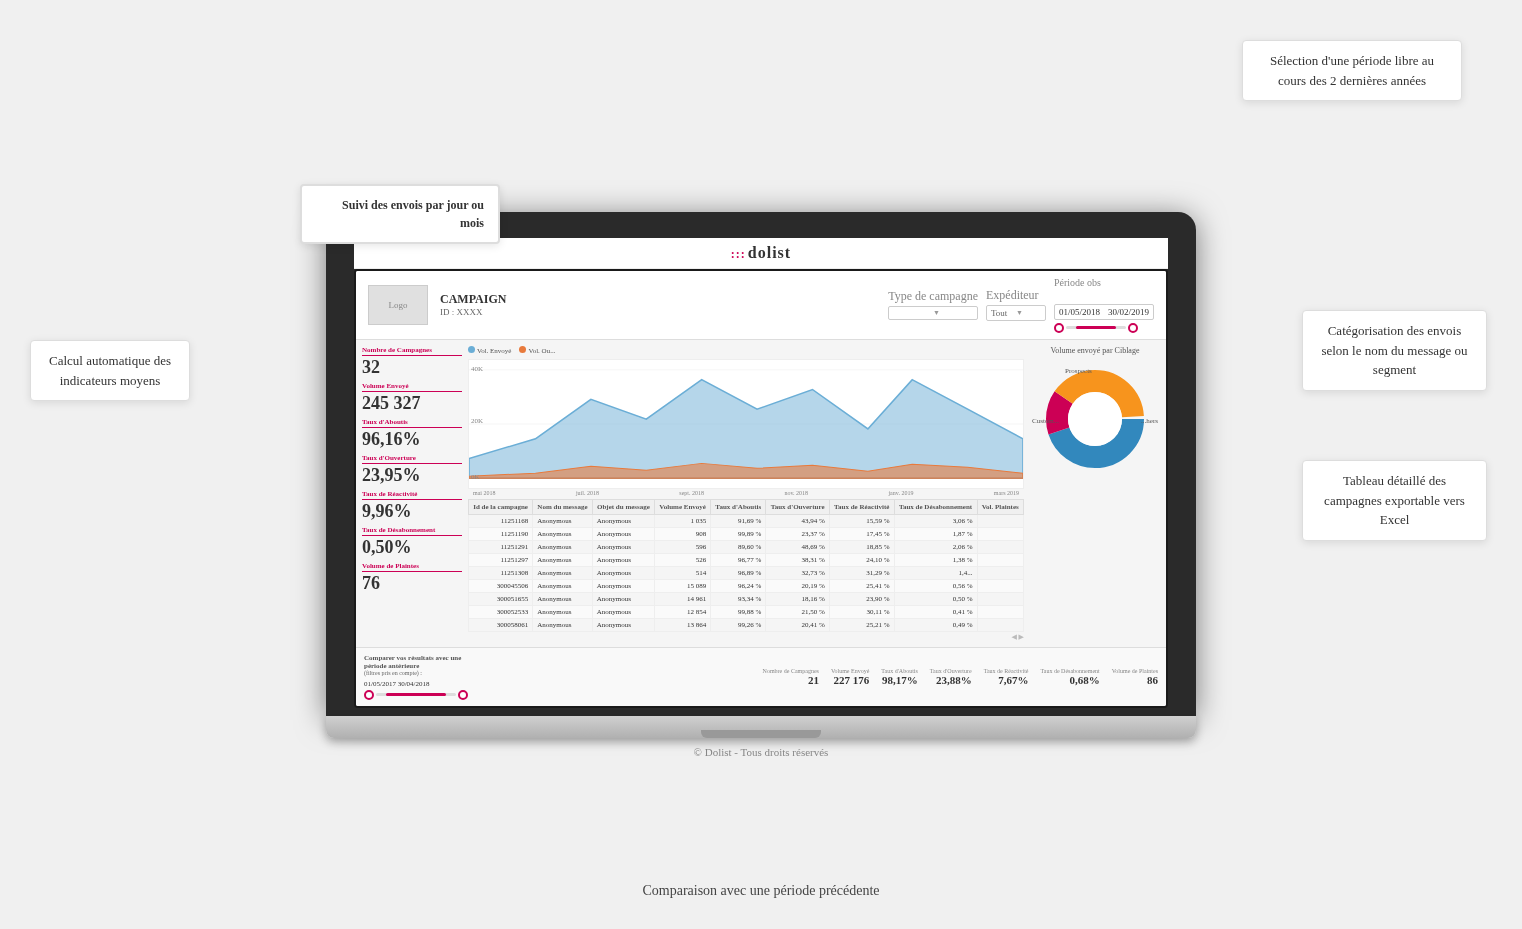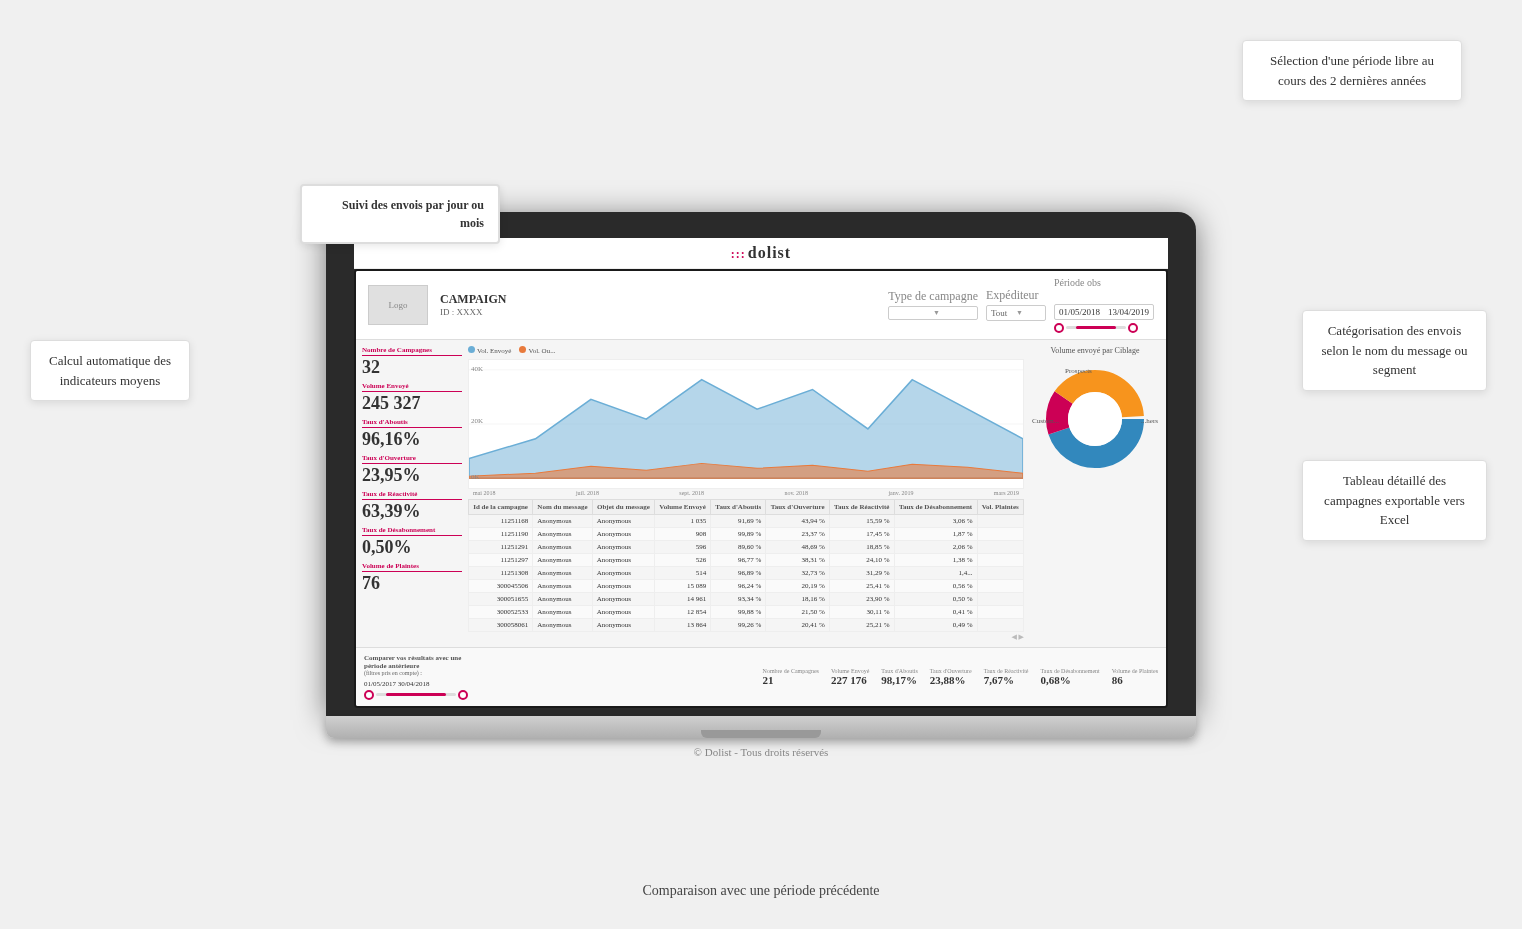--- a/index.html
+++ b/index.html
@@ -300,21 +300,21 @@
     }
     .comp-metrics {
       display: flex;
       gap: 12px;
       flex: 1;
       justify-content: flex-end;
     }
     .comp-metric {
       display: flex;
       flex-direction: column;
-      align-items: flex-start;
+      align-items: flex-end;
     }
     .comp-metric-label {
       font-size: 6px;
       color: #888;
       text-align: center;
     }
     .comp-metric-value {
       font-size: 11px;
       font-weight: bold;
       color: #333;
@@ -481,21 +481,21 @@
                 <div class="filter-select">
                   <span>Tout</span>
                   <span class="arrow">▼</span>
                 </div>
               </div>
               <div class="filter-group date-range">
                 <label>Période obs</label>
                 <div class="date-inputs">
                   <span>01/05/2018</span>
                   <span> </span>
-                  <span>13/04/2019</span>
+                  <span>30/02/2019</span>
                 </div>
                 <div class="date-slider">
                   <span class="slider-thumb"></span>
                   <div class="slider-track"></div>
                   <span class="slider-thumb"></span>
                 </div>
               </div>
             </div>
           </div>
 
@@ -513,21 +513,21 @@
                 <div class="kpi-item">
                   <div class="kpi-label">Taux d'Aboutis</div>
                   <div class="kpi-value">96,16%</div>
                 </div>
                 <div class="kpi-item">
                   <div class="kpi-label">Taux d'Ouverture</div>
                   <div class="kpi-value">23,95%</div>
                 </div>
                 <div class="kpi-item">
                   <div class="kpi-label">Taux de Réactivité</div>
-                  <div class="kpi-value">63,39%</div>
+                  <div class="kpi-value">9,96%</div>
                 </div>
                 <div class="kpi-item">
                   <div class="kpi-label">Taux de Désabonnement</div>
                   <div class="kpi-value">0,50%</div>
                 </div>
                 <div class="kpi-item">
                   <div class="kpi-label">Volume de Plaintes</div>
                   <div class="kpi-value">76</div>
                 </div>
               </div>

